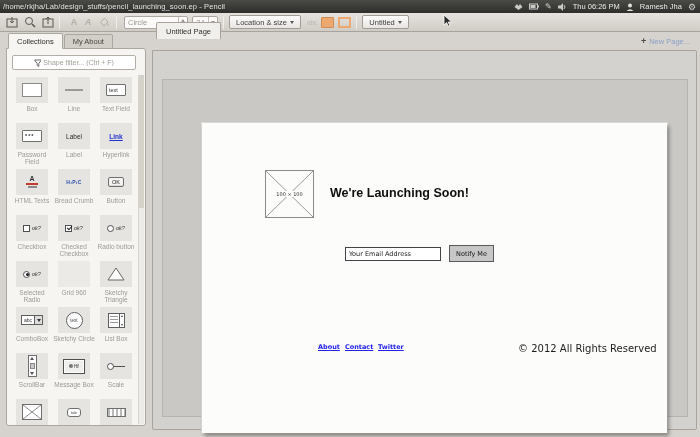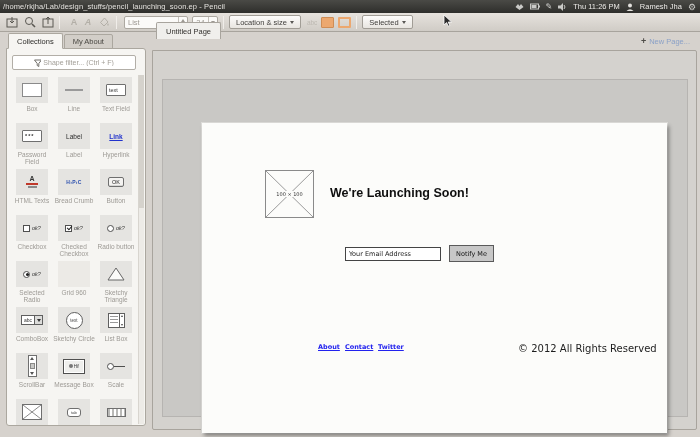--- a/index.html
+++ b/index.html
@@ -182,21 +182,21 @@
             <rect x="1.5" y="2" width="5" height="3" fill="#c9c9c6"></rect>
           </svg>
       </span>
       <span class="tray-glyph">✎</span>
       <span>
         <svg width="9" height="8">
             <polygon points="0,2.5 2.5,2.5 5,0 5,8 2.5,5.5 0,5.5" fill="#c9c9c6"></polygon>
             <path d="M6,2 Q8,4 6,6" stroke="#c9c9c6" fill="none"></path>
           </svg>
       </span>
-      <span class="tray-clock">Thu 11:26 PM</span>
+      <span class="tray-clock">Thu 06:26 PM</span>
       <span>
         <svg width="8" height="8">
             <circle cx="4" cy="2.5" r="2" fill="#e3e1dd"></circle>
             <path d="M0.5,8 Q4,4.5 7.5,8 Z" fill="#e3e1dd"></path>
           </svg>
       </span>
       <span class="tray-user">Ramesh Jha</span>
       <span class="tray-glyph" style="font-size:9px;">⚙</span>
     </div>
   </div>
@@ -224,21 +224,21 @@
     <span class="tb-dis">A</span>
     <span class="tb-dis it">A</span>
     <span class="tb-ico">
       <svg width="11" height="11">
           <path d="M5.5,1 L9,5 L5,9 L1.5,5.5 Z" fill="none" stroke="#b3afa7"></path>
           <path d="M9,6 q1.5,2 0,3 q-1.5,-1 0,-3" fill="#b3afa7"></path>
         </svg>
     </span>
     <span class="tb-sep"></span>
     <div class="combo combo-font">
-      <span class="txt">List</span>
+      <span class="txt">Circle</span>
       <span class="stepper">
           <i class="arr-up"></i>
           <i class="arr-dn"></i>
         </span>
     </div>
     <div class="combo combo-size">
       <span class="txt">24</span>
       <span class="stepper">
           <i class="arr-dn"></i>
         </span>
@@ -246,21 +246,21 @@
     <span class="tb-sep"></span>
     <div class="tb-btn">
       <span>Location &amp; size</span>
       <i class="arr-dn"></i>
     </div>
     <span class="abc-dim">abc</span>
     <span class="swatch swatch-fill" style="background:#eca86f;"></span>
     <span class="swatch swatch-stroke"></span>
     <span class="tb-sep"></span>
     <div class="tb-btn">
-      <span>Selected</span>
+      <span>Untitled</span>
       <i class="arr-dn"></i>
     </div>
   </div>
 
   <span class="cursor">
     <svg width="10" height="14">
         <path d="M1,1 L1,11 L3.6,8.6 L5.2,12.2 L6.8,11.4 L5.2,8 L8.6,8 Z" fill="#2b2b2b" stroke="#fff" stroke-width="0.8"></path>
       </svg>
   </span>
 

